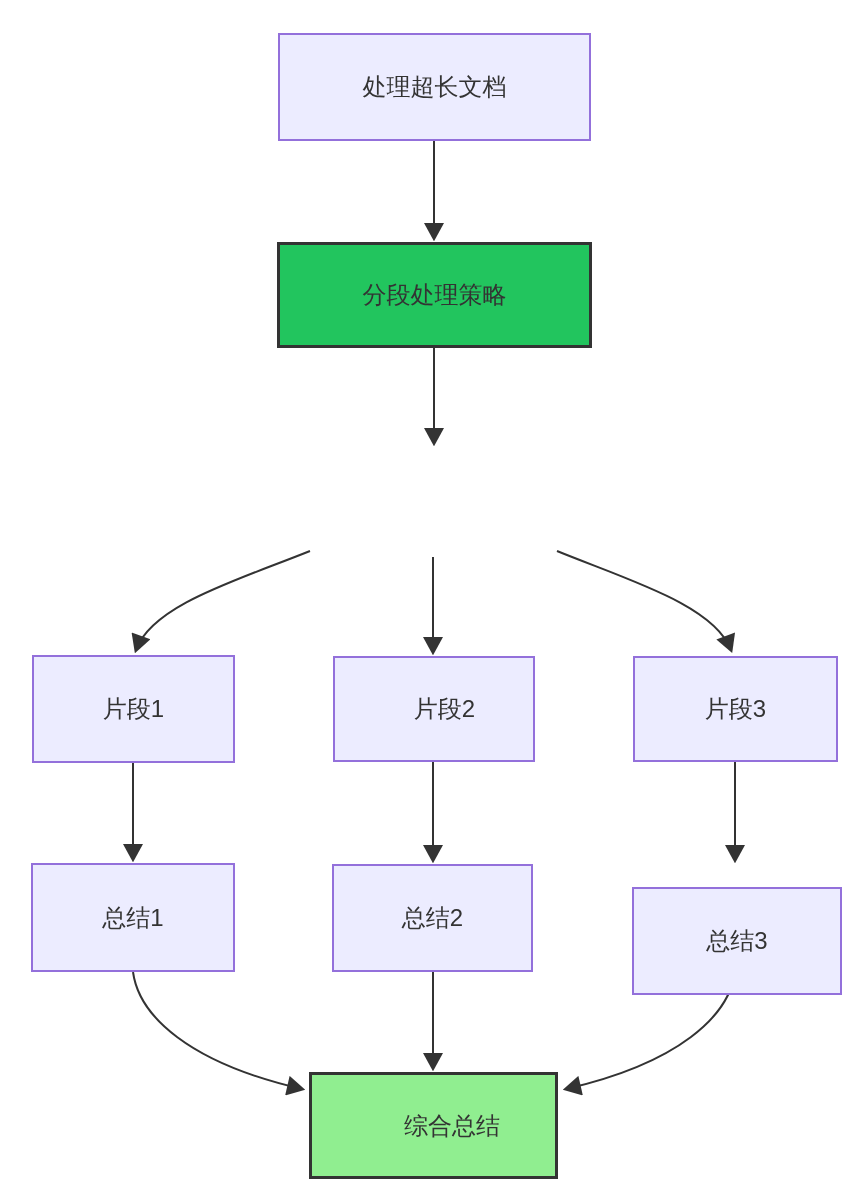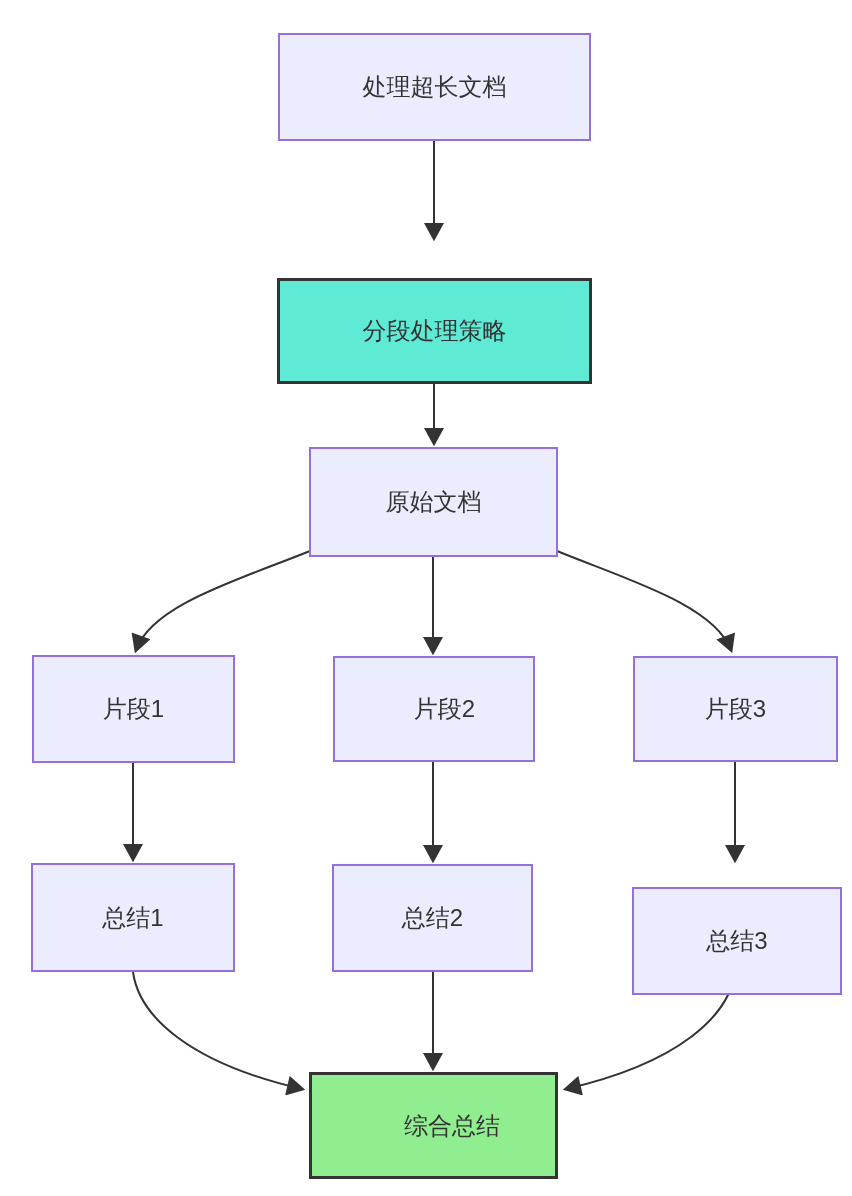--- a/index.html
+++ b/index.html
@@ -34,23 +34,22 @@
     align-items: center;
     justify-content: center;
     background: #ECECFF;
     border: 2px solid #9370DB;
     color: #333333;
     font-size: 24px;
     line-height: 1;
     white-space: nowrap;
   }
   .node.emphasis {
-    background: #5eead4;
+    background: #22c55e;
     border: 3px solid #333333;
-    margin-top: 36px;
   }
   .node.result {
     background: #90EE90;
     border: 3px solid #333333;
     padding-left: 37px;
   }
 </style>
 </head>
 <body>
 
@@ -76,23 +75,20 @@
   </svg>
 
   <div class="node" style="left:278px; top:33px; width:313px; height:108px;">
     <span>处理超长文档</span>
   </div>
 
   <div class="node emphasis" style="left:277px; top:242px; width:315px; height:106px;">
     <span>分段处理策略</span>
   </div>
 
-  <div class="node" style="left:309px; top:447px; width:249px; height:110px;">
-    <span>原始文档</span>
-  </div>
 
   <div class="node" style="left:32px; top:655px; width:203px; height:108px;">
     <span>片段1</span>
   </div>
 
   <div class="node" style="left:333px; top:656px; width:202px; height:106px;padding-left:21px;">
     <span>片段2</span>
   </div>
 
   <div class="node" style="left:633px; top:656px; width:205px; height:106px;">

